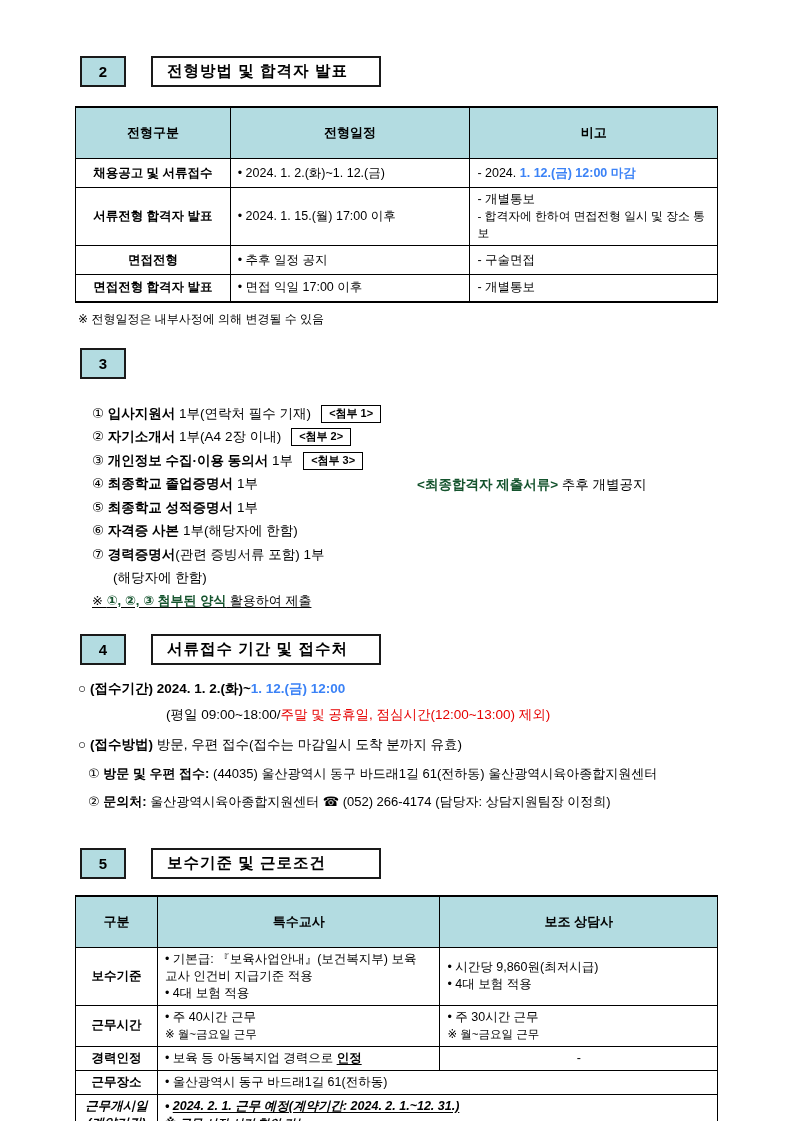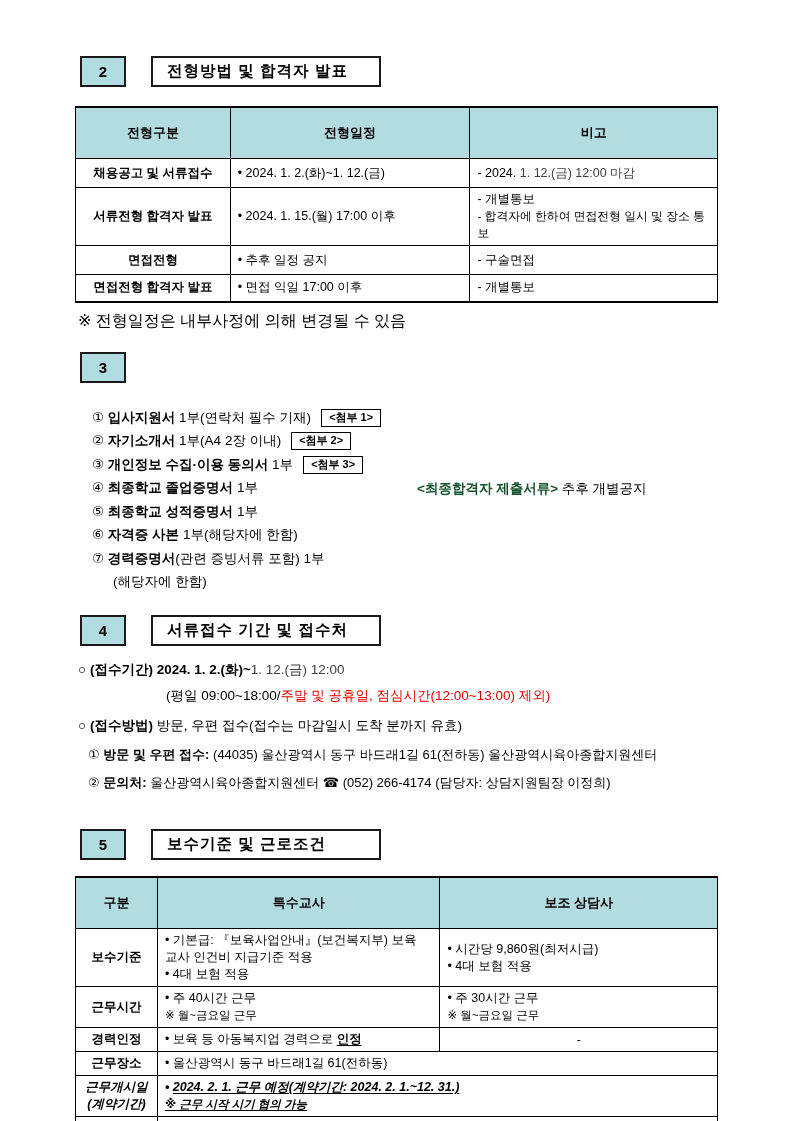--- a/index.html
+++ b/index.html
@@ -23,21 +23,21 @@
   }
   
   table.doc { border-collapse:collapse; margin-left:75px; width:643px;
     border-top:2.5px solid #000; border-bottom:2.5px solid #000; }
   table.doc th, table.doc td { border:1px solid #000; font-size:12.5px; }
   table.doc th { background:#b3dce1; font-weight:bold; font-size:13px; padding:16px 2px; }
   table.doc td { padding:3px 7px; vertical-align:middle; }
   td.lab { text-align:center; font-weight:bold; padding:3px 2px; }
   
   .red  { color:#e60000; }
-  .redb { color:#404040; font-weight:normal; }
+  .redb { color:#3b82f6; font-weight:bold; }
   .blueb{ color:#14532d; font-weight:bold; }
   .b { font-weight:bold; }
   
   .s3-wrap { position:relative; margin:25px 0 0 92px; font-size:13.5px; }
   .s3-item { margin-bottom:4.5px; line-height:19px; }
   .s3-item .name { font-weight:bold; }
   .attach {
     display:inline-block; border:1.8px solid #000; font-size:11px; font-weight:bold;
     padding:0px 7px 1px; margin-left:10px; line-height:15px; vertical-align:1px;
   }
@@ -47,21 +47,21 @@
   
   .s4-wrap { margin:15px 0 0 78px; font-size:13.5px; }
   .s4-l1 { margin-bottom:8px; }
   .s4-l2 { margin:0 0 12px 88px; }
   .s4-l3 { margin-bottom:11px; }
   .s4-sub { margin:0 0 10px 10px; font-size:13px; }
   
   .small-note { font-size:11.5px; }
   .u { text-decoration:underline; text-underline-offset:2px; }
   .dash-center { text-align:center; }
-  .foot-note { margin:8px 0 0 78px; font-size:16px; }
+  .foot-note { margin:8px 0 0 78px; font-size:12px; }
   .mt { line-height:17px; }
 </style>
 </head>
 <body>
 
 <div class="page">
 
   <div class="sec-head" style="margin-top:56px;">
     <div class="sec-num">2</div>
     <div class="sec-title">전형방법 및 합격자 발표</div>
@@ -126,20 +126,23 @@
     <div class="s3-item">
       <span>⑤ </span><span class="name">최종학교 성적증명서</span><span> 1부</span>
     </div>
     <div class="s3-item">
       <span>⑥ </span><span class="name">자격증 사본</span><span> 1부(해당자에 한함)</span>
     </div>
     <div class="s3-item">
       <span>⑦ </span><span class="name">경력증명서</span><span>(관련 증빙서류 포함) 1부</span>
     </div>
     <div class="s3-cont">(해당자에 한함)</div>
+    <div class="s3-note">
+      <span>※ </span><span class="blueb">①, ②, ③ 첨부된 양식</span><span> 활용하여 제출</span>
+    </div>
     <div class="s3-side">
       <span class="blueb">&lt;최종합격자 제출서류&gt;</span><span> 추후 개별공지</span>
     </div>
   </div>
 
   <div class="sec-head" style="margin-top:24px;">
     <div class="sec-num">4</div>
     <div class="sec-title">서류접수 기간 및 접수처</div>
   </div>
 

